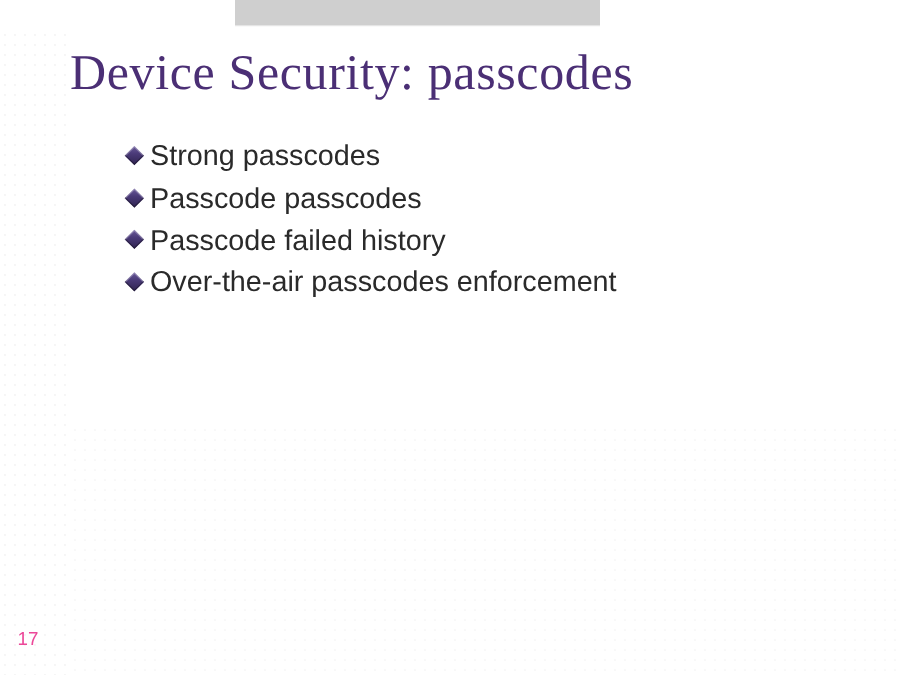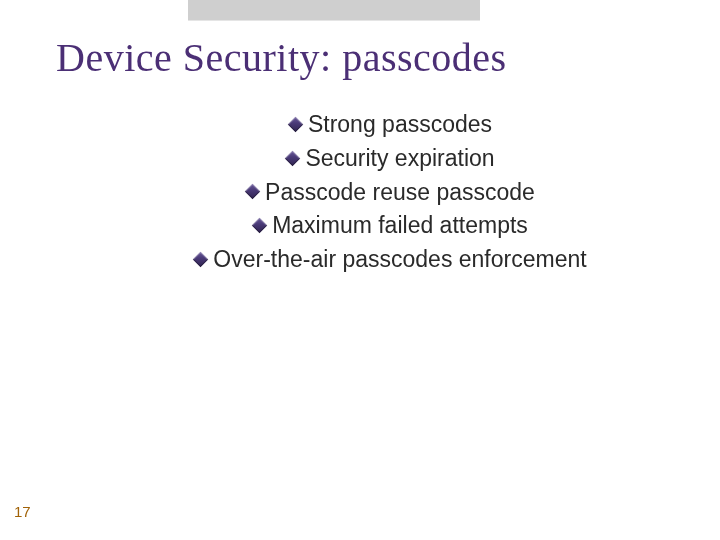--- a/index.html
+++ b/index.html
@@ -67,21 +67,20 @@
     top: 110px;
     right: 40px;
   }
 
   .bullet-row {
     display: flex;
     align-items: center;
     gap: 7px;
     margin-bottom: 5px;
     line-height: 1.25;
-    justify-content: center;
   }
 
   .bullet-icon {
     width: 11px;
     height: 11px;
     flex: 0 0 11px;
     transform: rotate(45deg);
     background: linear-gradient(135deg, #6a5a9a 0%, #4a3a78 40%, #2f234f 100%);
     box-shadow: inset -1px -1px 0 rgba(0,0,0,0.3), inset 1px 1px 0 rgba(255,255,255,0.25);
   }
@@ -90,21 +89,21 @@
     font-size: 23px;
     color: #2a2a2a;
     font-family: Verdana, Geneva, sans-serif;
   }
 
   .page-num {
     position: absolute;
     left: 14px;
     bottom: 20px;
     font-size: 15px;
-    color: #a16207;
+    color: #ec4899;
   }
 </style>
 </head>
 <body>
 
 <div class="slide">
 
   <div class="grid-left"></div>
   <div class="grid-bottom"></div>
 
@@ -114,32 +113,28 @@
 
   <div class="bullets">
 
     <div class="bullet-row">
       <div class="bullet-icon"></div>
       <span class="bullet-text">Strong passcodes</span>
     </div>
 
     <div class="bullet-row">
       <div class="bullet-icon"></div>
-      <span class="bullet-text">Security expiration</span>
+      <span class="bullet-text">Passcode passcodes</span>
     </div>
 
     <div class="bullet-row">
       <div class="bullet-icon"></div>
-      <span class="bullet-text">Passcode reuse passcode</span>
+      <span class="bullet-text">Passcode failed history</span>
     </div>
 
-    <div class="bullet-row">
-      <div class="bullet-icon"></div>
-      <span class="bullet-text">Maximum failed attempts</span>
-    </div>
 
     <div class="bullet-row">
       <div class="bullet-icon"></div>
       <span class="bullet-text">Over-the-air passcodes enforcement</span>
     </div>
 
 
   </div>
 
   <div class="page-num">17</div>

